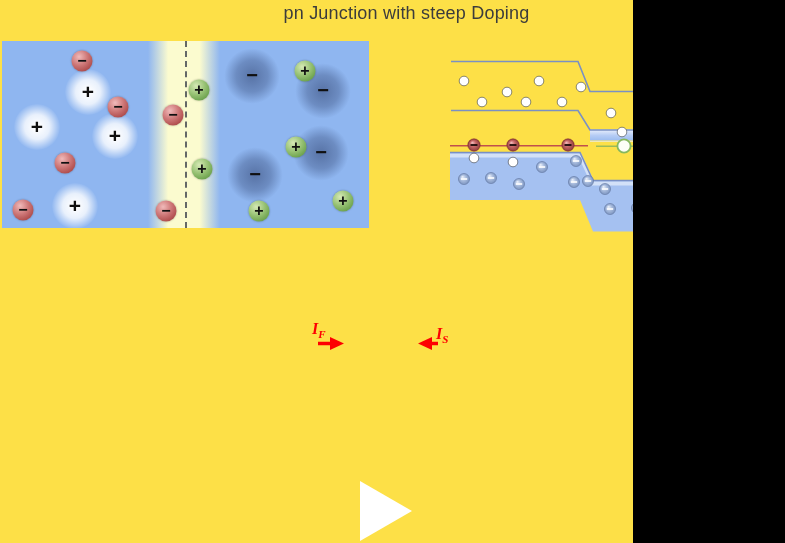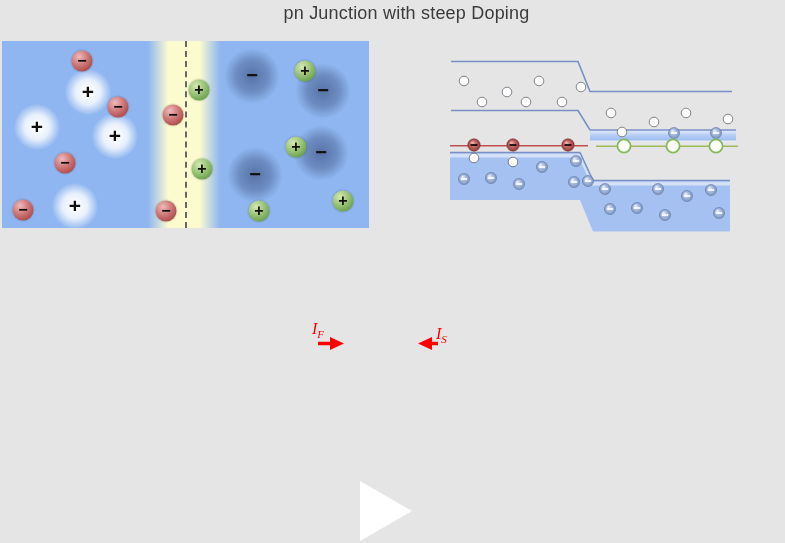--- a/index.html
+++ b/index.html
@@ -1,16 +1,16 @@
 <!DOCTYPE html>
 <html><head>
 <meta charset="utf-8">
 <style>
   html,body{margin:0;padding:0;background:#000;}
-  .stage{position:relative;width:785px;height:543px;background:#e5e5e5;overflow:hidden;
+  .stage{position:relative;width:633px;height:543px;background:#fde047;overflow:hidden;
          font-family:"Liberation Sans",sans-serif;}
   .title{position:absolute;left:0;top:3px;width:785px;text-align:center;padding-left:28px;
          box-sizing:border-box;font-size:18px;color:#3c3c3c;letter-spacing:0.2px;}
   
   .crystal{position:absolute;left:2px;top:41px;width:367px;height:187px;background:#8fb6f0;overflow:hidden;}
   .stripe{position:absolute;top:0;height:100%;
           background:linear-gradient(90deg, rgba(251,251,207,0) 0%, #fbfbcf 28%, #fbfbcf 72%, rgba(251,251,207,0) 100%);}
   .dashline{position:absolute;top:0;height:100%;width:0;border-left:2px dashed #4a4f56;opacity:.85;}
   .particle{position:absolute;transform:translate(-50%,-50%);border-radius:50%;}
   .hole-glow{width:46px;height:46px;
@@ -22,21 +22,21 @@
   .ion-green{background:radial-gradient(circle at 36% 30%, #d6e9b5 0%, #96c173 45%, #6ba14c 78%, #4d7a36 100%);}
   .p-glyph{position:absolute;left:50%;top:50%;transform:translate(-50%,-54%);
            font-weight:bold;color:#101010;line-height:1;}
   .hole-glow .p-glyph{font-size:21px;}
   .elec-glow .p-glyph{font-size:20px;}
   .ion .p-glyph{font-size:16px;}
   
   #overlay-svg{position:absolute;left:0;top:0;}
   
   .cur-label{position:absolute;color:#fd0002;font-family:"Liberation Serif",serif;
-             font-style:italic;font-weight:normal;font-size:16px;line-height:1;}
+             font-style:italic;font-weight:bold;font-size:16px;line-height:1;}
   #fwd-label{left:312px;top:321px;}
   #rev-label{left:436px;top:326px;}
   .cur-label sub{font-size:11px;}
   
   .play-btn{position:absolute;left:360px;top:481px;width:52px;height:60px;cursor:pointer;}
 </style>
 </head>
 <body>
 
 <div class="stage">

